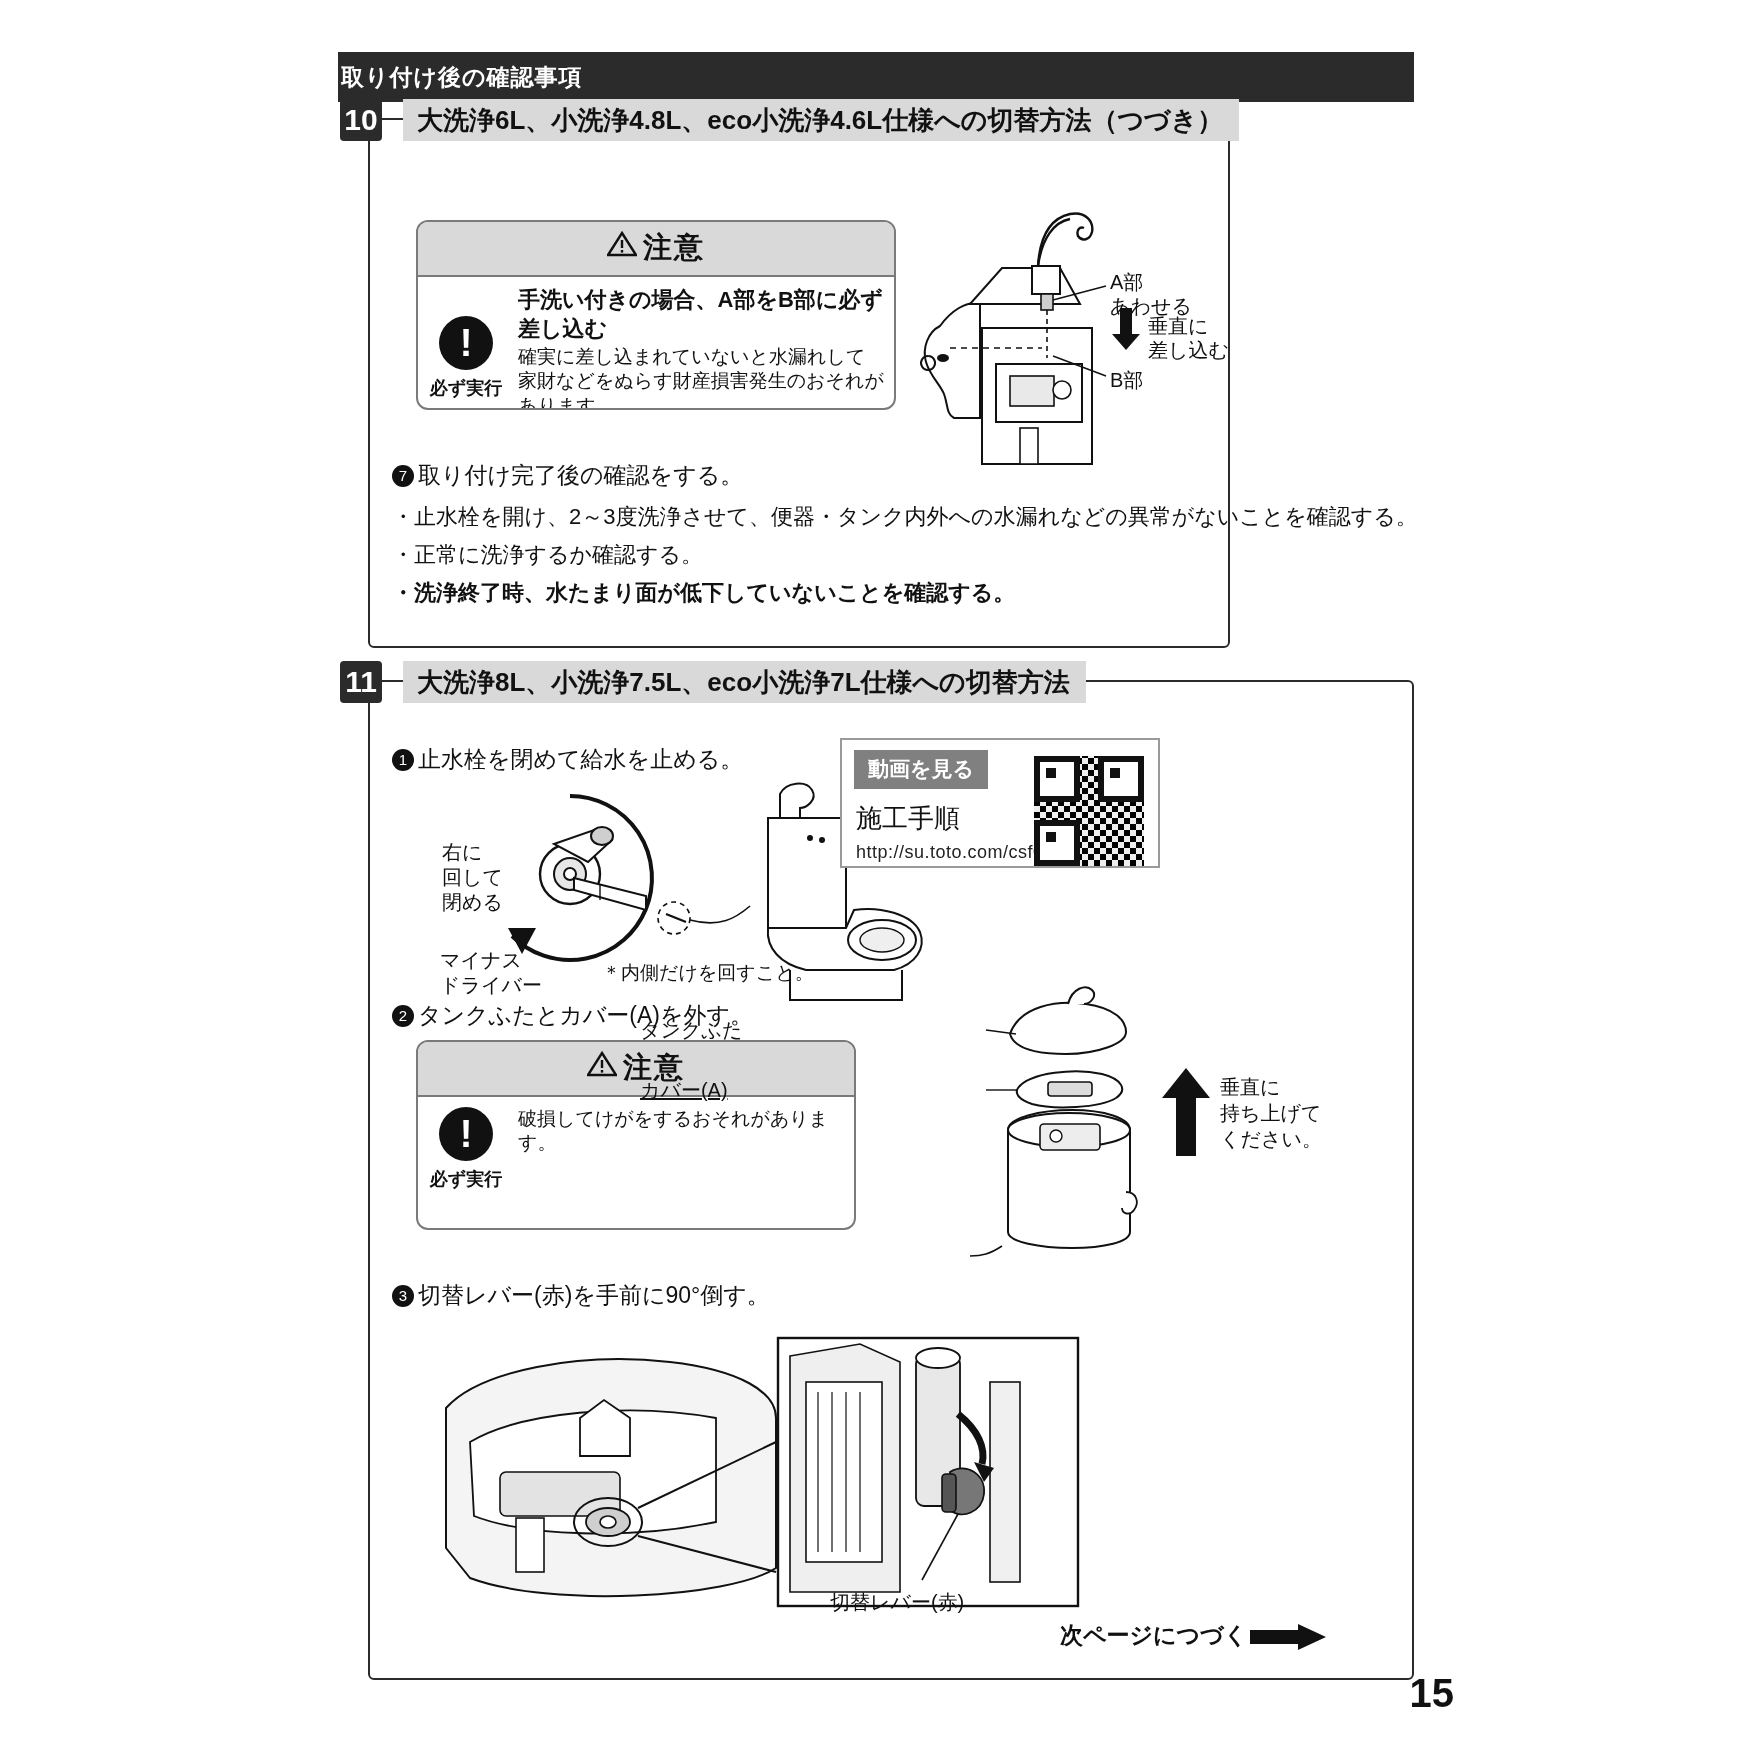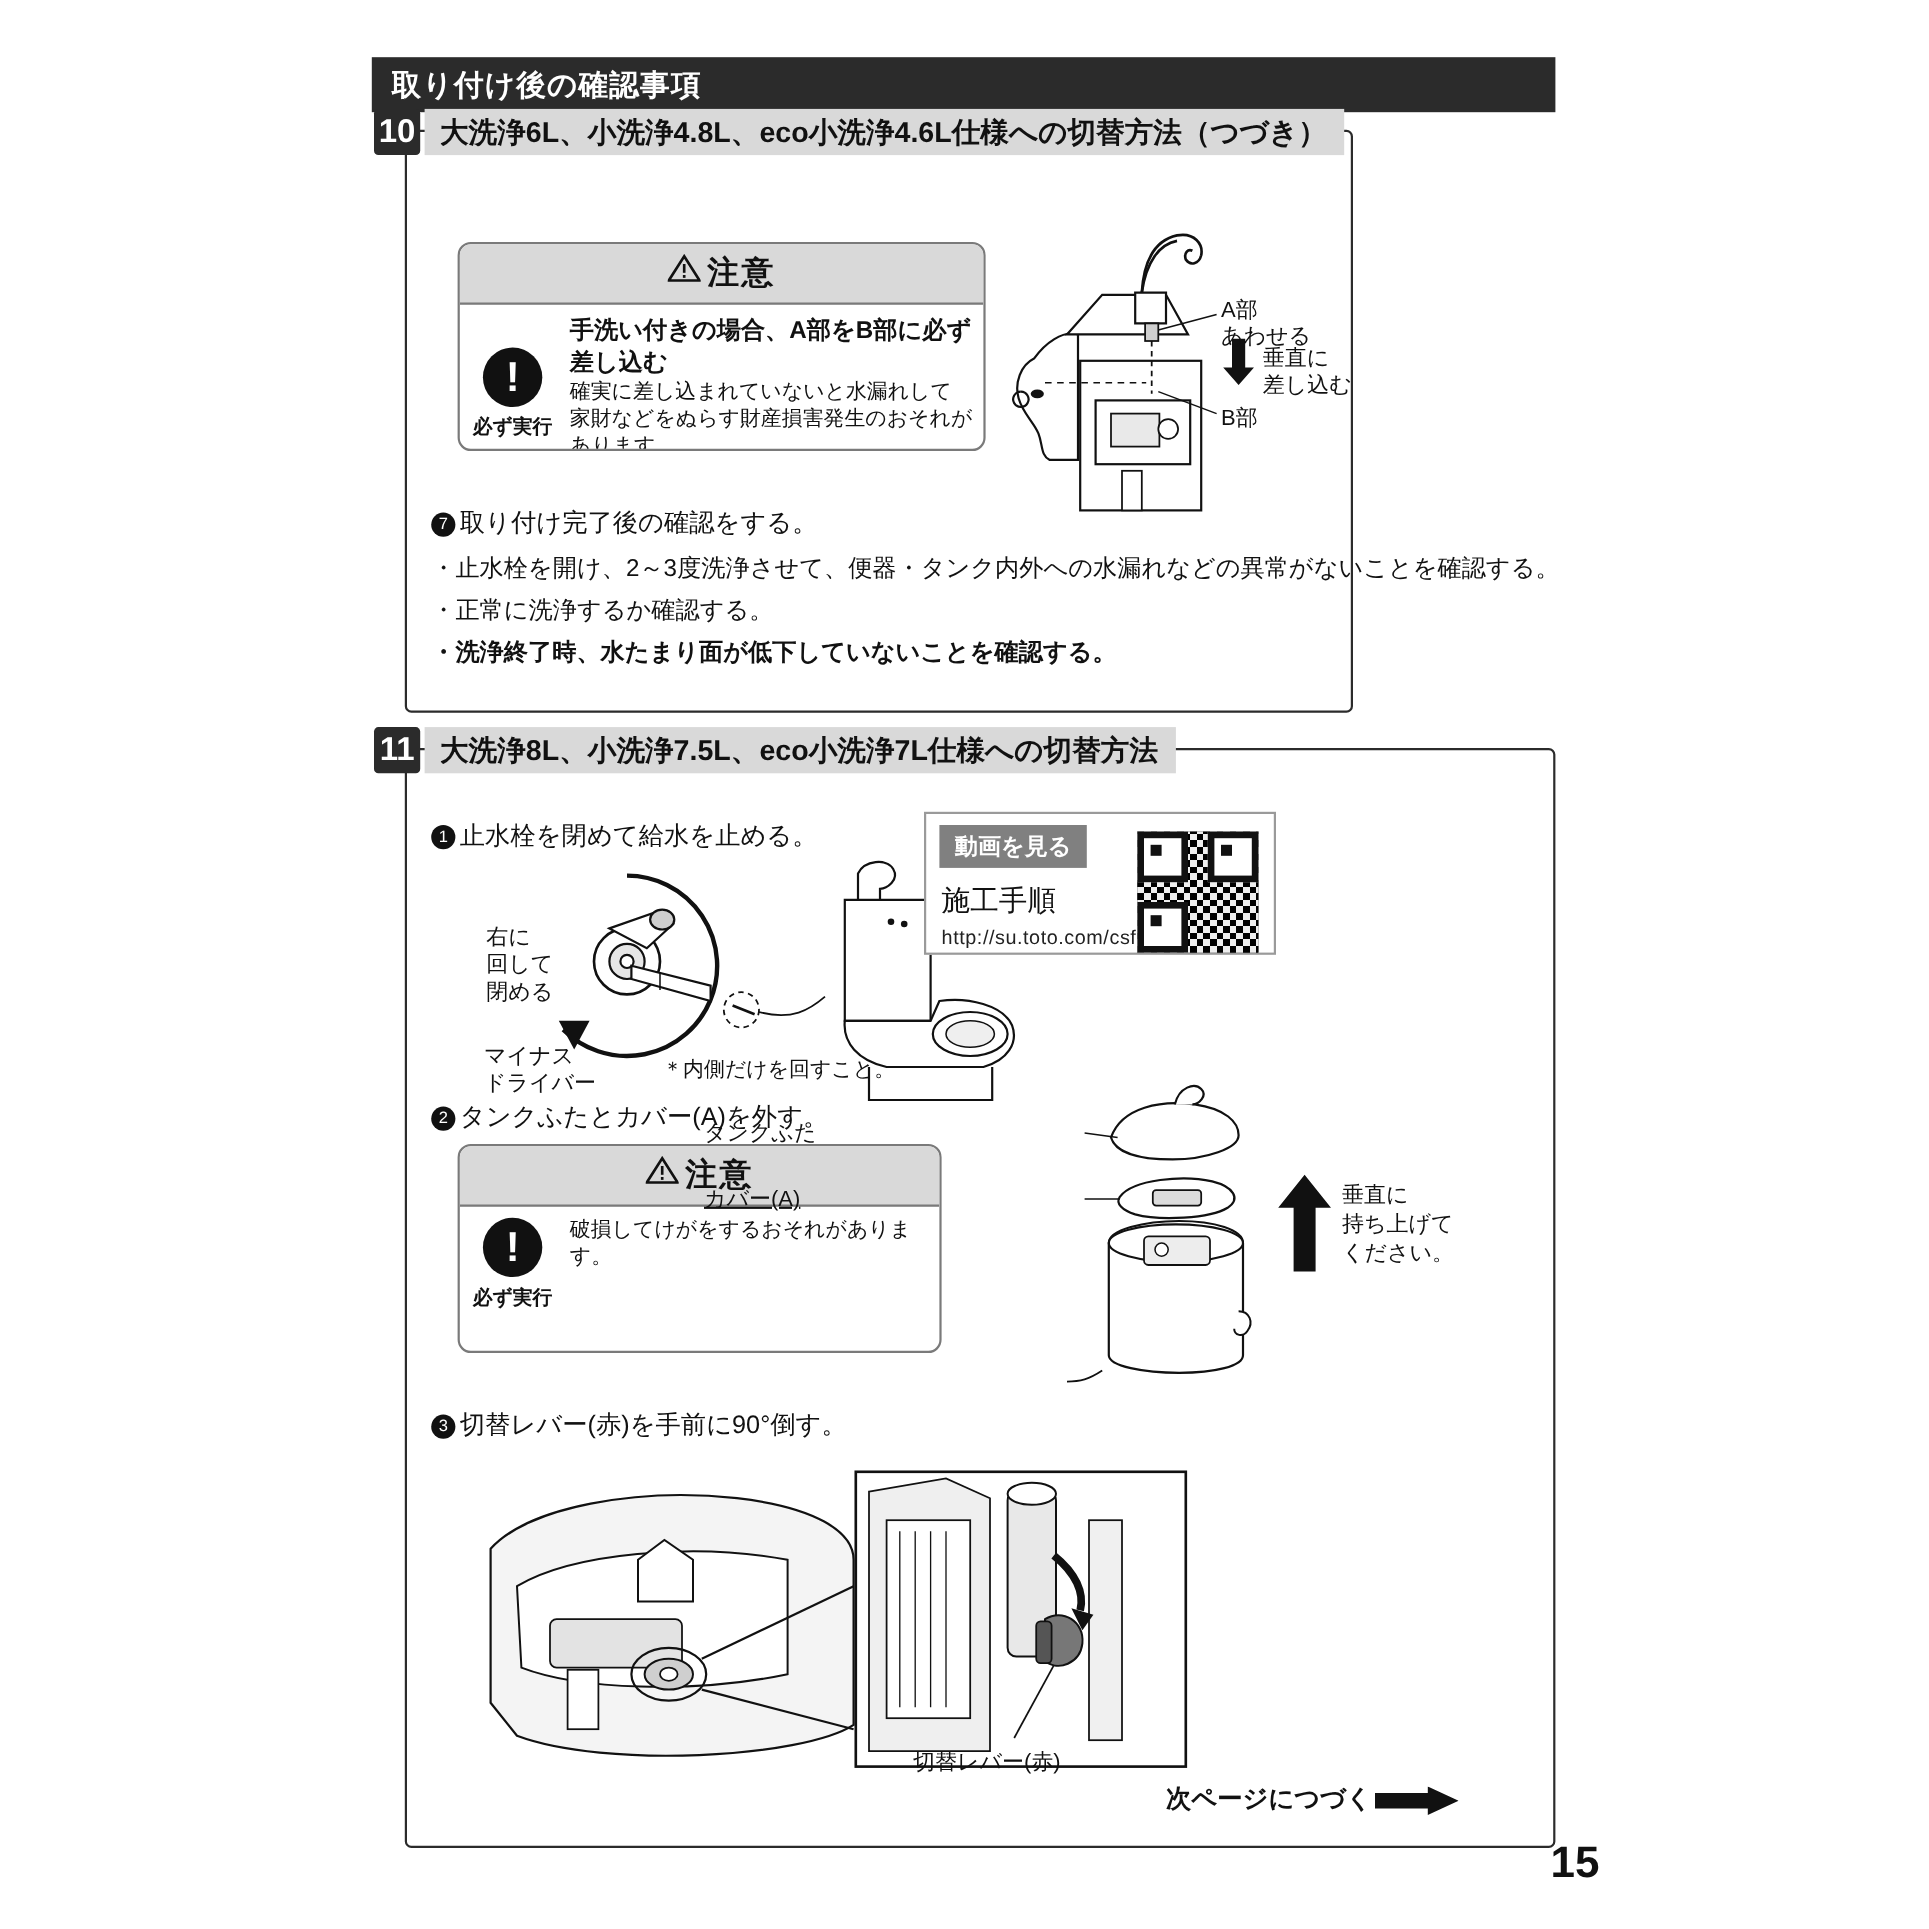--- a/index.html
+++ b/index.html
@@ -15,23 +15,23 @@
     position:absolute;
     left:0;top:0;width:1754px;height:1754px;
   }
   
   .header-bar{
     position:absolute;
     left:338px;top:52px;width:1076px;height:50px;
     background:#2b2b2b;
     color:#fff;
     display:flex;align-items:center;
-    padding-left:18px;
-    box-sizing:border-box;
-    font-size:27px;font-weight:bold;letter-spacing:1px;
+    padding-left:3px;
+    box-sizing:border-box;
+    font-size:23px;font-weight:bold;letter-spacing:1px;
   }
   
   .section-box{
     position:absolute;
     border:2px solid #2b2b2b;
     border-radius:6px;
     box-sizing:border-box;
     background:#fff;
   }
   #section10{left:368px;top:118px;width:862px;height:530px;}
@@ -51,21 +51,21 @@
     border-radius:4px;
     box-sizing:border-box;
   }
   .step-title{
     height:42px;
     background:#d9d9d9;
     color:#111;
     font-size:26px;font-weight:bold;
     display:flex;align-items:center;
     padding:0 16px 0 14px;
-    margin-left:4px;
+    margin-left:21px;
     box-sizing:border-box;
     white-space:nowrap;
   }
   .substep{
     position:absolute;
     font-size:23px;
     white-space:nowrap;
   }
   .bullet-num{
     display:inline-block;

